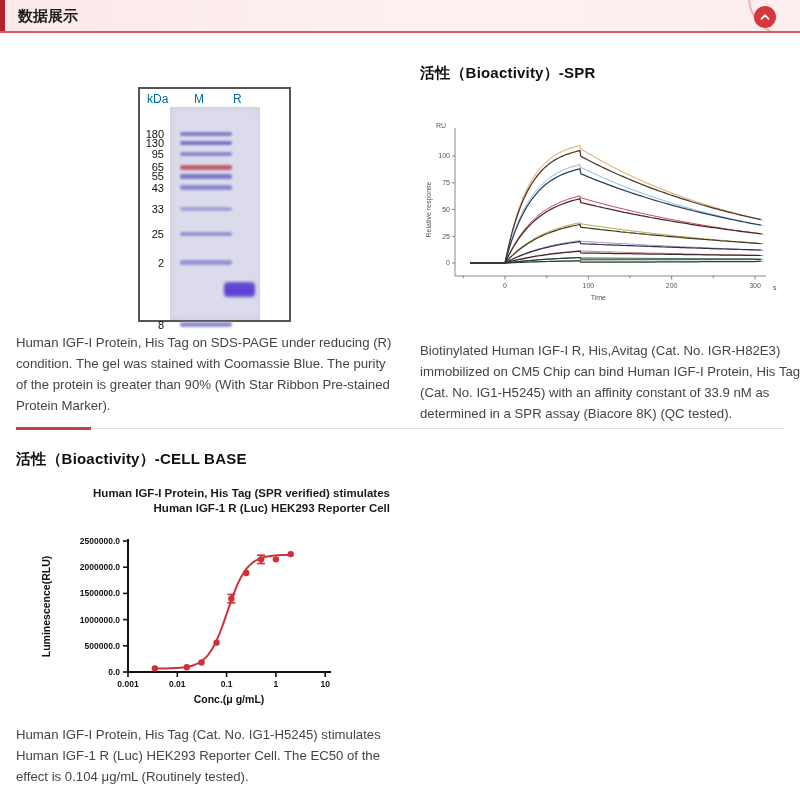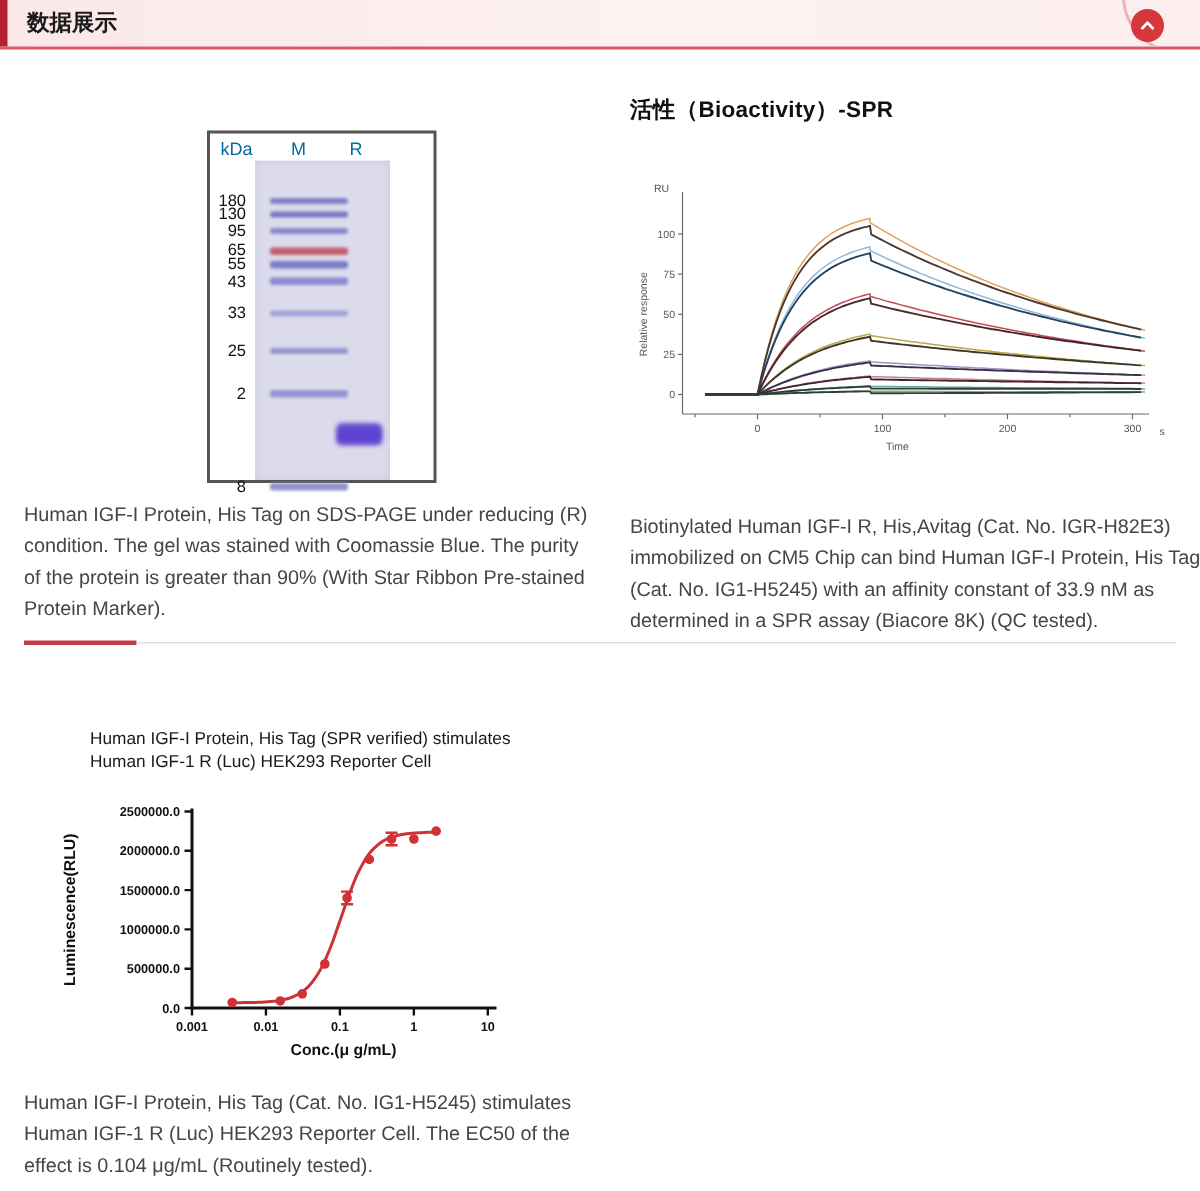--- a/index.html
+++ b/index.html
@@ -29,22 +29,22 @@
   .gel-kda { left:7px; }
   .gel-lbl { position:absolute; right:125px; transform:translateY(-50%); font-size:11px; color:#111; line-height:10px; }
   .band { position:absolute; left:10px; width:52px; border-radius:2px; filter:blur(1px); }
   .sample-band { position:absolute; left:54px; width:31px; border-radius:4px; filter:blur(1.5px); }
 
   
   .divider { position:absolute; left:16px; top:427px; width:768px; height:3px; }
   .divider .accent { position:absolute; left:0; top:0; width:75px; height:3px; background:#c13c4e; }
   .divider .line { position:absolute; left:75px; right:0; top:1px; height:1px; background:#e0e0e0; }
 
-  .chart-title { position:absolute; left:60px; top:486px; width:330px; text-align:left;
-                 font-size:11.5px; font-weight:normal; color:#1a1a1a; line-height:15px; }
+  .chart-title { position:absolute; left:60px; top:486px; width:330px; text-align:right;
+                 font-size:11.5px; font-weight:bold; color:#1a1a1a; line-height:15px; }
   svg { display:block; }
 </style>
 </head>
 <body>
 
 <div class="page">
 
   <div class="hdr">
     <div class="hdr-arc"></div>
     <div class="hdr-bar"></div>
@@ -139,20 +139,21 @@
       <polyline points="50.0,155.0 85.0,155.0 85.0,155.0 87.5,154.7 90.0,154.4 92.5,154.1 95.0,153.9 97.5,153.6 100.0,153.4 102.5,153.1 105.0,152.9 107.5,152.7 110.0,152.5 112.5,152.3 115.0,152.1 117.5,151.9 120.0,151.7 122.5,151.6 125.0,151.4 127.5,151.2 130.0,151.1 132.5,150.9 135.0,150.8 137.5,150.7 140.0,150.5 142.5,150.4 145.0,150.3 147.5,150.2 150.0,150.1 152.5,149.9 155.0,149.8 157.5,149.7 160.0,149.7 160.0,149.7 160.8,151.1 164.2,151.1 167.5,151.1 170.8,151.1 174.2,151.1 177.5,151.1 180.8,151.1 184.2,151.1 187.5,151.1 190.8,151.1 194.2,151.1 197.5,151.1 200.8,151.2 204.2,151.2 207.5,151.2 210.8,151.2 214.2,151.2 217.5,151.2 220.8,151.2 224.2,151.2 227.5,151.2 230.8,151.2 234.2,151.2 237.5,151.2 240.8,151.2 244.2,151.2 247.5,151.2 250.8,151.2 254.2,151.2 257.5,151.2 260.8,151.2 264.2,151.2 267.5,151.2 270.8,151.2 274.2,151.2 277.5,151.2 280.8,151.2 284.2,151.2 287.5,151.2 290.8,151.2 294.2,151.2 297.5,151.2 300.8,151.2 304.2,151.2 307.5,151.2 310.8,151.2 314.2,151.2 317.5,151.2 320.8,151.2 324.2,151.2 327.5,151.2 330.8,151.2 334.2,151.2 337.5,151.3 340.8,151.3" fill="none" stroke="#284038" stroke-width="1.25"></polyline>
       <polyline points="50.0,155.0 85.0,155.0 85.0,155.0 87.5,154.9 90.0,154.8 92.5,154.7 95.0,154.6 97.5,154.5 100.0,154.4 102.5,154.3 105.0,154.2 107.5,154.1 110.0,154.0 112.5,153.9 115.0,153.9 117.5,153.8 120.0,153.7 122.5,153.6 125.0,153.6 127.5,153.5 130.0,153.4 132.5,153.4 135.0,153.3 137.5,153.3 140.0,153.2 142.5,153.2 145.0,153.1 147.5,153.1 150.0,153.0 152.5,153.0 155.0,152.9 157.5,152.9 160.0,152.9 160.0,152.9 160.8,154.2 164.2,154.2 167.5,154.2 170.8,154.2 174.2,154.2 177.5,154.2 180.8,154.2 184.2,154.1 187.5,154.1 190.8,154.1 194.2,154.1 197.5,154.1 200.8,154.1 204.2,154.1 207.5,154.1 210.8,154.0 214.2,154.0 217.5,154.0 220.8,154.0 224.2,154.0 227.5,154.0 230.8,154.0 234.2,154.0 237.5,153.9 240.8,153.9 244.2,153.9 247.5,153.9 250.8,153.9 254.2,153.9 257.5,153.9 260.8,153.8 264.2,153.8 267.5,153.8 270.8,153.8 274.2,153.8 277.5,153.8 280.8,153.7 284.2,153.7 287.5,153.7 290.8,153.7 294.2,153.7 297.5,153.7 300.8,153.6 304.2,153.6 307.5,153.6 310.8,153.6 314.2,153.6 317.5,153.5 320.8,153.5 324.2,153.5 327.5,153.5 330.8,153.5 334.2,153.5 337.5,153.4 340.8,153.4" fill="none" stroke="#304030" stroke-width="1.25"></polyline>
     </svg>
   <div class="caption" style="left:420px; top:340px; width:382px;">Biotinylated Human IGF-I R, His,Avitag (Cat. No. IGR-H82E3) immobilized on CM5 Chip can bind Human IGF-I Protein, His Tag (Cat. No. IG1-H5245) with an affinity constant of 33.9 nM as determined in a SPR assay (Biacore 8K) (QC tested).</div>
 
   <div class="divider">
     <span class="accent"></span>
     <span class="line"></span>
   </div>
 
+  <div class="sec-title" style="left:16px; top:450px;">活性（Bioactivity）-CELL BASE</div>
   <div class="chart-title">
     <div>Human IGF-I Protein, His Tag (SPR verified) stimulates</div>
     <div>Human IGF-1 R (Luc) HEK293 Reporter Cell</div>
   </div>
   <svg id="cell-chart" style="position:absolute; left:20px; top:518px;" width="365" height="200" viewBox="0 0 365 200">
       <line x1="108" y1="155" x2="108" y2="21" stroke="#111" stroke-width="2"></line>
       <line x1="107" y1="154" x2="311" y2="154" stroke="#111" stroke-width="2"></line>
       <line x1="108" y1="154" x2="108" y2="159" stroke="#111" stroke-width="1.6"></line>
       <text x="108" y="169" font-family="Liberation Sans, sans-serif" font-size="8.5" font-weight="bold" fill="#111" text-anchor="middle">0.001</text>
       <line x1="157.3" y1="154" x2="157.3" y2="159" stroke="#111" stroke-width="1.6"></line>

